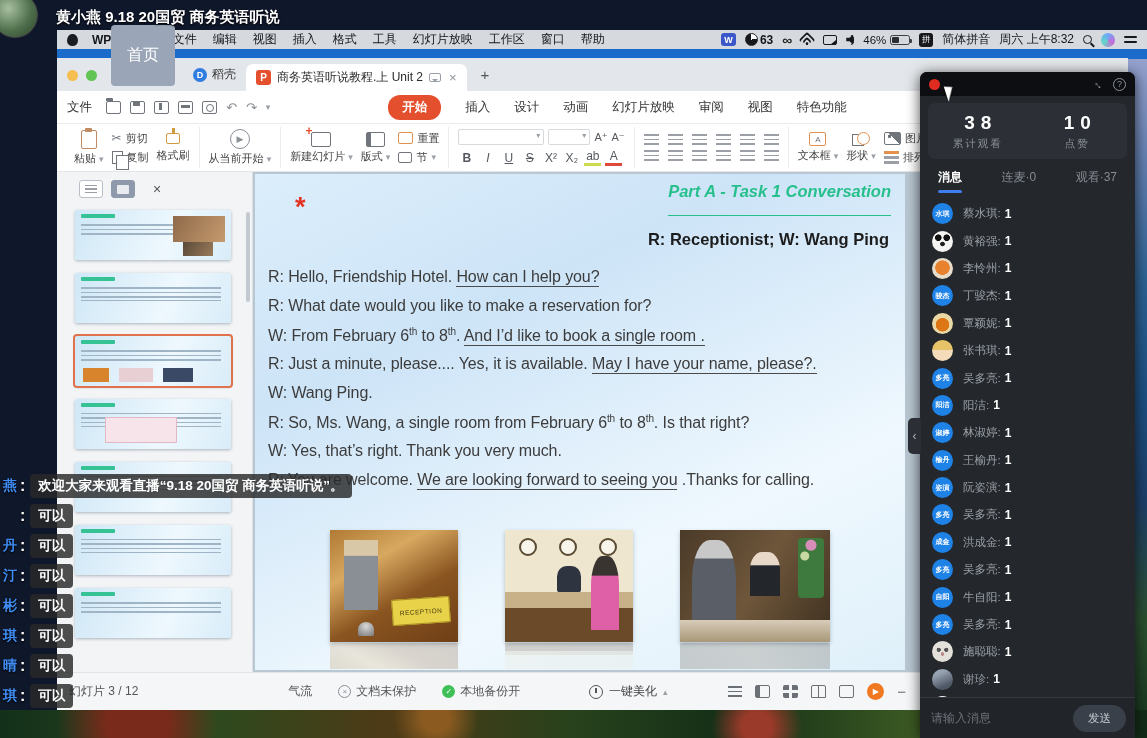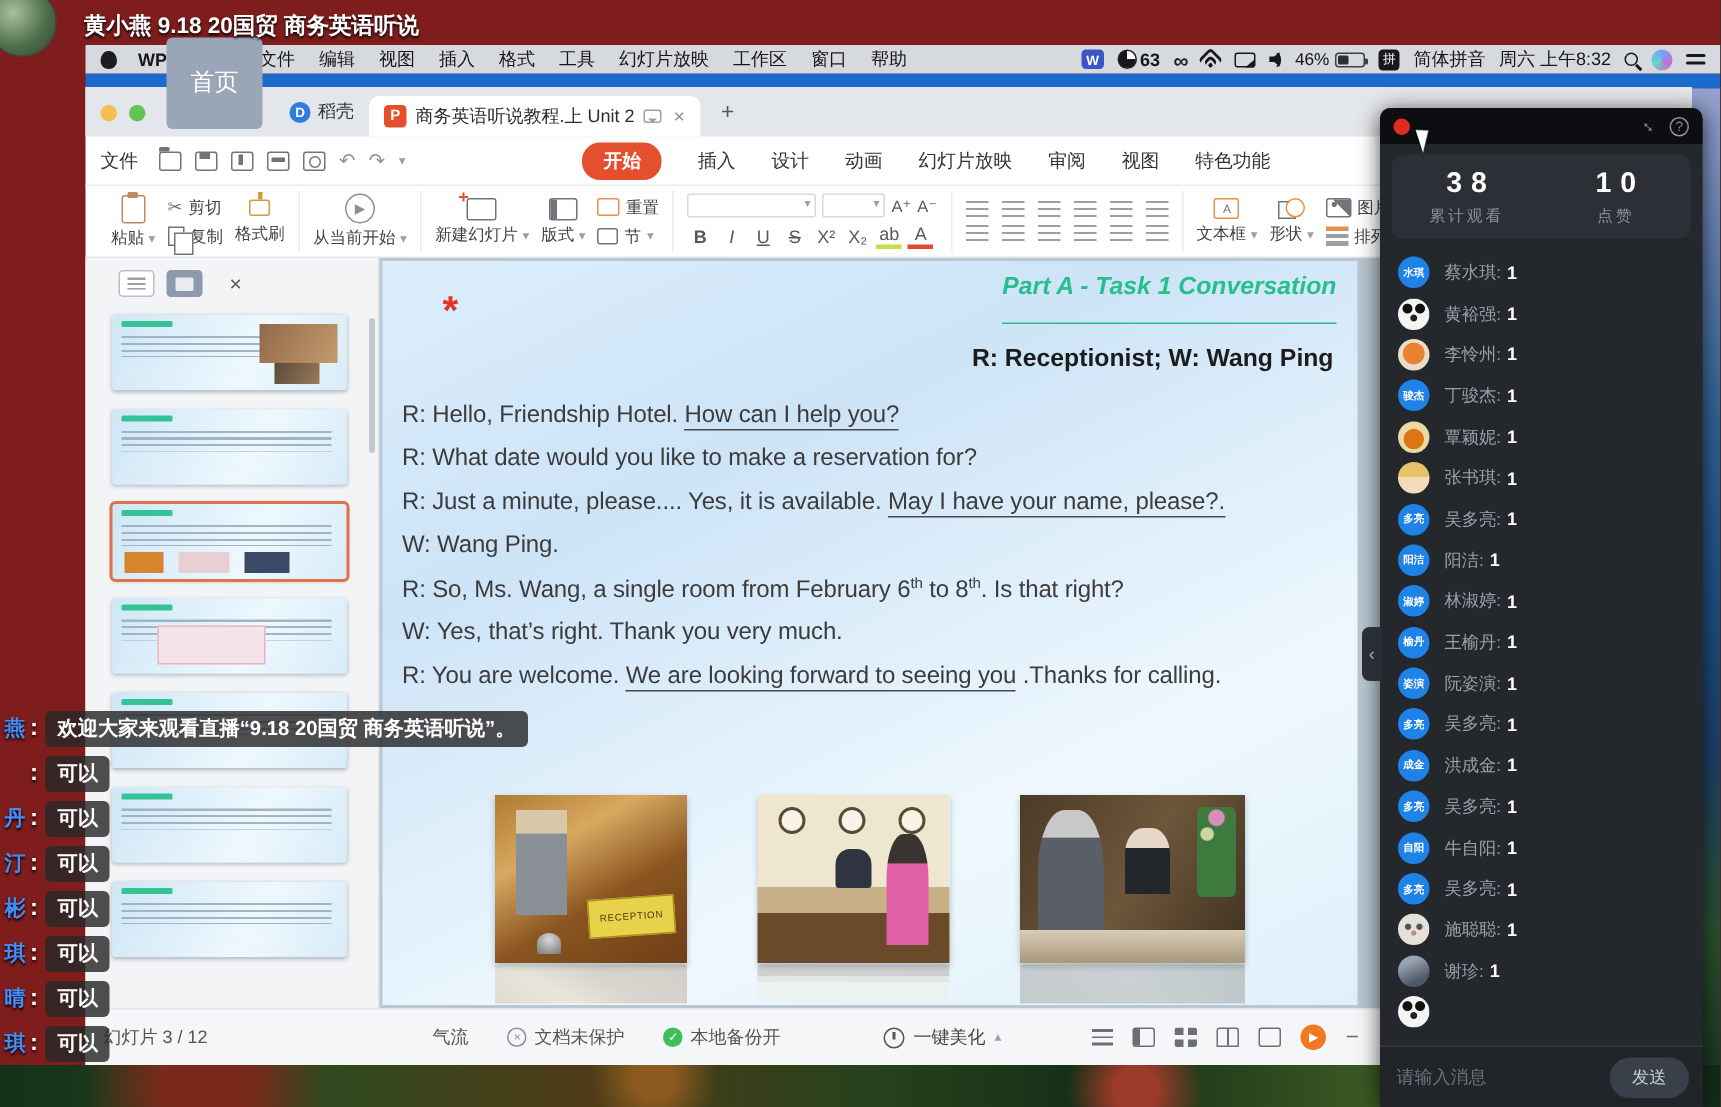--- a/index.html
+++ b/index.html
@@ -1,17 +1,17 @@
 <!DOCTYPE html>
 <html><head>
 <meta charset="utf-8">
 <style>
 html,body{margin:0;padding:0;background:#000}
 *{box-sizing:border-box}
-.screen{position:relative;width:1147px;height:738px;background:#7f1d1d;overflow:hidden;
+.screen{position:relative;width:1147px;height:738px;background:#0f172a;overflow:hidden;
   font-family:"Liberation Sans","DejaVu Sans",sans-serif;-webkit-font-smoothing:antialiased}
 
 .cam{position:absolute;left:-8px;top:-8px;width:46px;height:46px;border-radius:50%;
   background:radial-gradient(circle at 35% 35%,#a8c0a0,#50704c 55%,#2c452c);border:1px solid #444;z-index:5}
 .stream-title{position:absolute;left:56px;top:8px;color:#fff;font-size:15px;font-weight:bold;
   text-shadow:0 1px 2px #000;z-index:5;white-space:nowrap}
 
 .menubar{position:absolute;left:57px;top:30px;right:0;height:19px;background:#d6dadf;
   display:flex;align-items:center;font-size:12px;color:#15161a;padding:0 10px;gap:0;z-index:4}
 .apple{width:11px;height:12px;background:#1c1d20;border-radius:45% 45% 48% 48%/55% 55% 45% 45%;margin-right:14px;flex:none}
@@ -505,20 +505,21 @@
       <div class="slidewrap">
         <div class="slide">
           <div class="sl-title">
             <span class="star">*</span>
           </div>
           <div class="part">Part A - Task 1 Conversation</div>
           <div class="roles">R: Receptionist; W: Wang Ping</div>
           <div id="dialogue">
               <div class="dline"><span>R: Hello, Friendship Hotel. </span><span class="useg">How can I help you?</span></div>
               <div class="dline"><span>R: What date would you like to make a reservation for?</span></div>
+              <div class="dline"><span>W: From February 6</span><sup>th</sup><span> to 8</span><sup>th</sup><span>. </span><span class="useg">And I’d like to book a single room .</span></div>
               <div class="dline"><span>R: Just a minute, please.... Yes, it is available. </span><span class="useg">May I have your name, please?.</span></div>
               <div class="dline"><span>W: Wang Ping.</span></div>
               <div class="dline"><span>R: So, Ms. Wang, a single room from February 6</span><sup>th</sup><span> to 8</span><sup>th</sup><span>. Is that right?</span></div>
               <div class="dline"><span>W: Yes, that’s right. Thank you very much.</span></div>
               <div class="dline"><span>R: You are welcome. </span><span class="useg">We are looking forward to seeing you</span><span> .Thanks for calling.</span></div>
             </div>
           <div class="photos">
             <div class="photo p1">
               <span class="fig"></span>
               <span class="sign">RECEPTION</span>
@@ -589,20 +590,25 @@
     <div class="stats">
       <div class="stat">
         <div class="num">38</div>
         <div class="lab">累计观看</div>
       </div>
       <div class="stat">
         <div class="num">10</div>
         <div class="lab">点赞</div>
       </div>
     </div>
+    <div class="ptabs">
+      <span class="ptab active">消息</span>
+      <span class="ptab">连麦·0</span>
+      <span class="ptab">观看·37</span>
+    </div>
     <div id="msglist">
         <div class="mrow">
           <div class="mav av-text">水琪</div>
           <span class="mname">蔡水琪:</span>
           <span class="mval">1</span>
         </div>
         <div class="mrow">
           <div class="mav av-panda"></div>
           <span class="mname">黄裕强:</span>
           <span class="mval">1</span>

